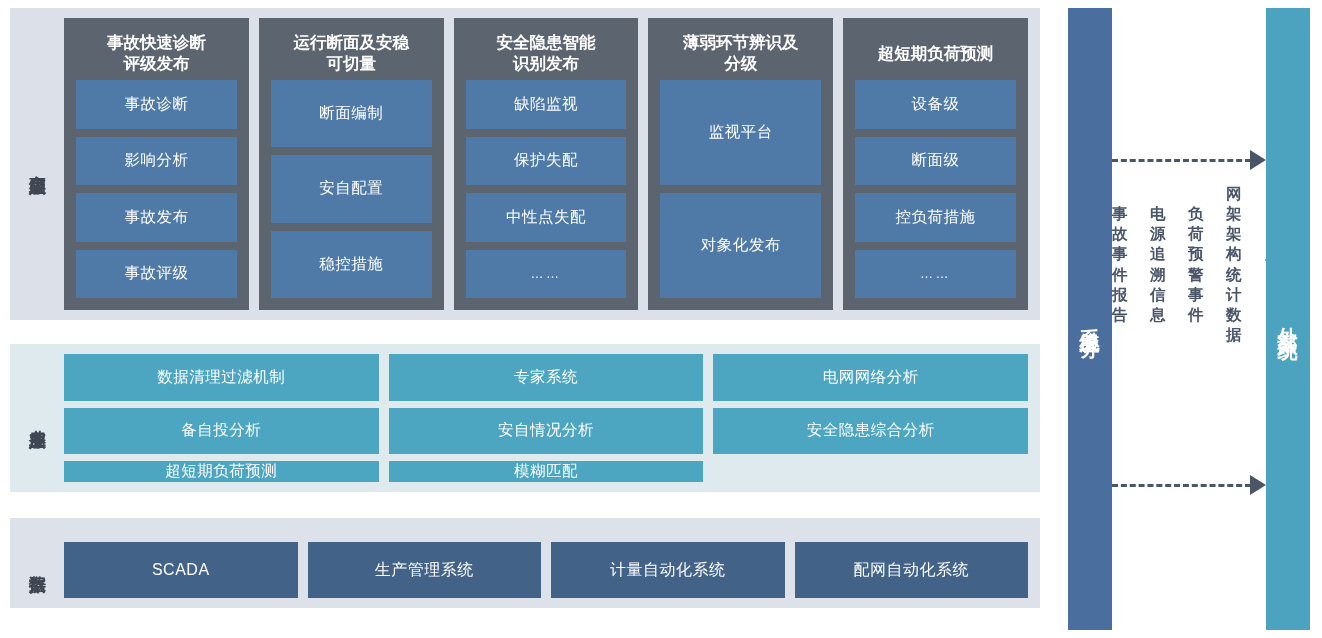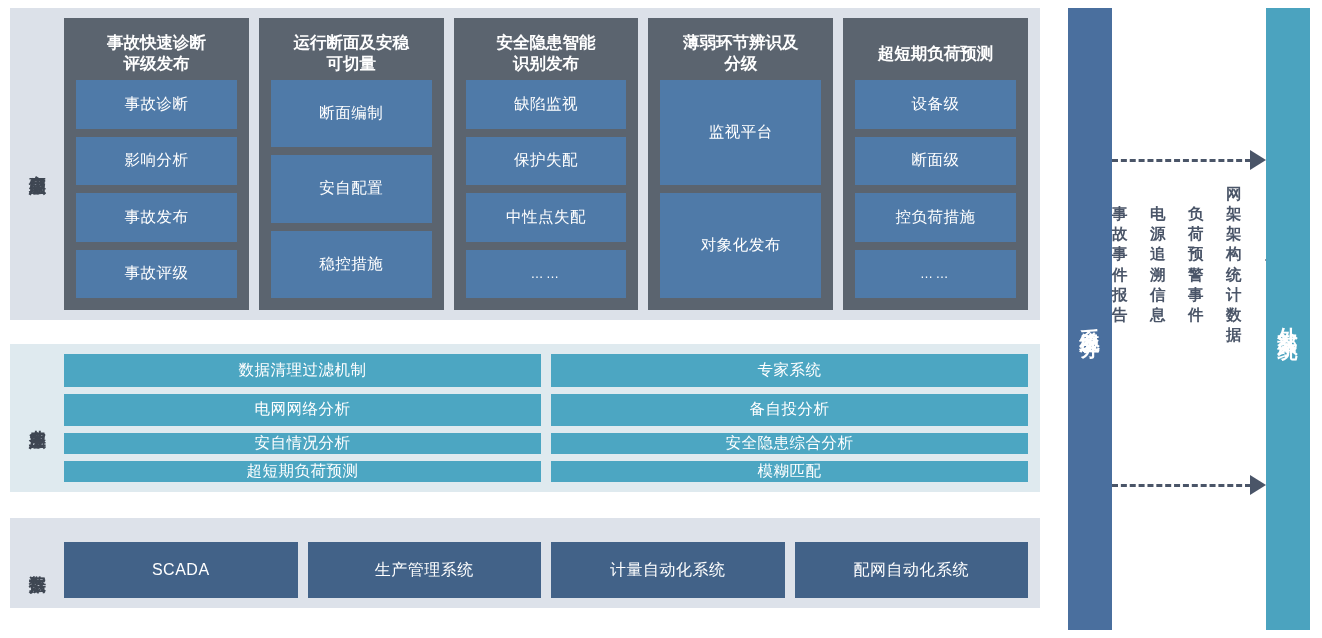--- a/index.html
+++ b/index.html
@@ -109,21 +109,21 @@
     justify-content: center;
     text-align: center;
     letter-spacing: 0.5px;
   }
   .adv-item.ellipsis { letter-spacing: 2.5px; font-size: 13px; }
 
   
   .biz-grid {
     flex: 1 1 auto;
     display: grid;
-    grid-template-columns: repeat(2, 1fr);
+    grid-template-columns: repeat(3, 1fr);
     grid-template-rows: repeat(2, 1fr);
     gap: 7px 10px;
     padding: 10px 12px 10px 0;
   }
   .biz-item {
     background: #4ca6c2;
     color: #ffffff;
     font-size: 15.5px;
     display: flex;
     align-items: center;

